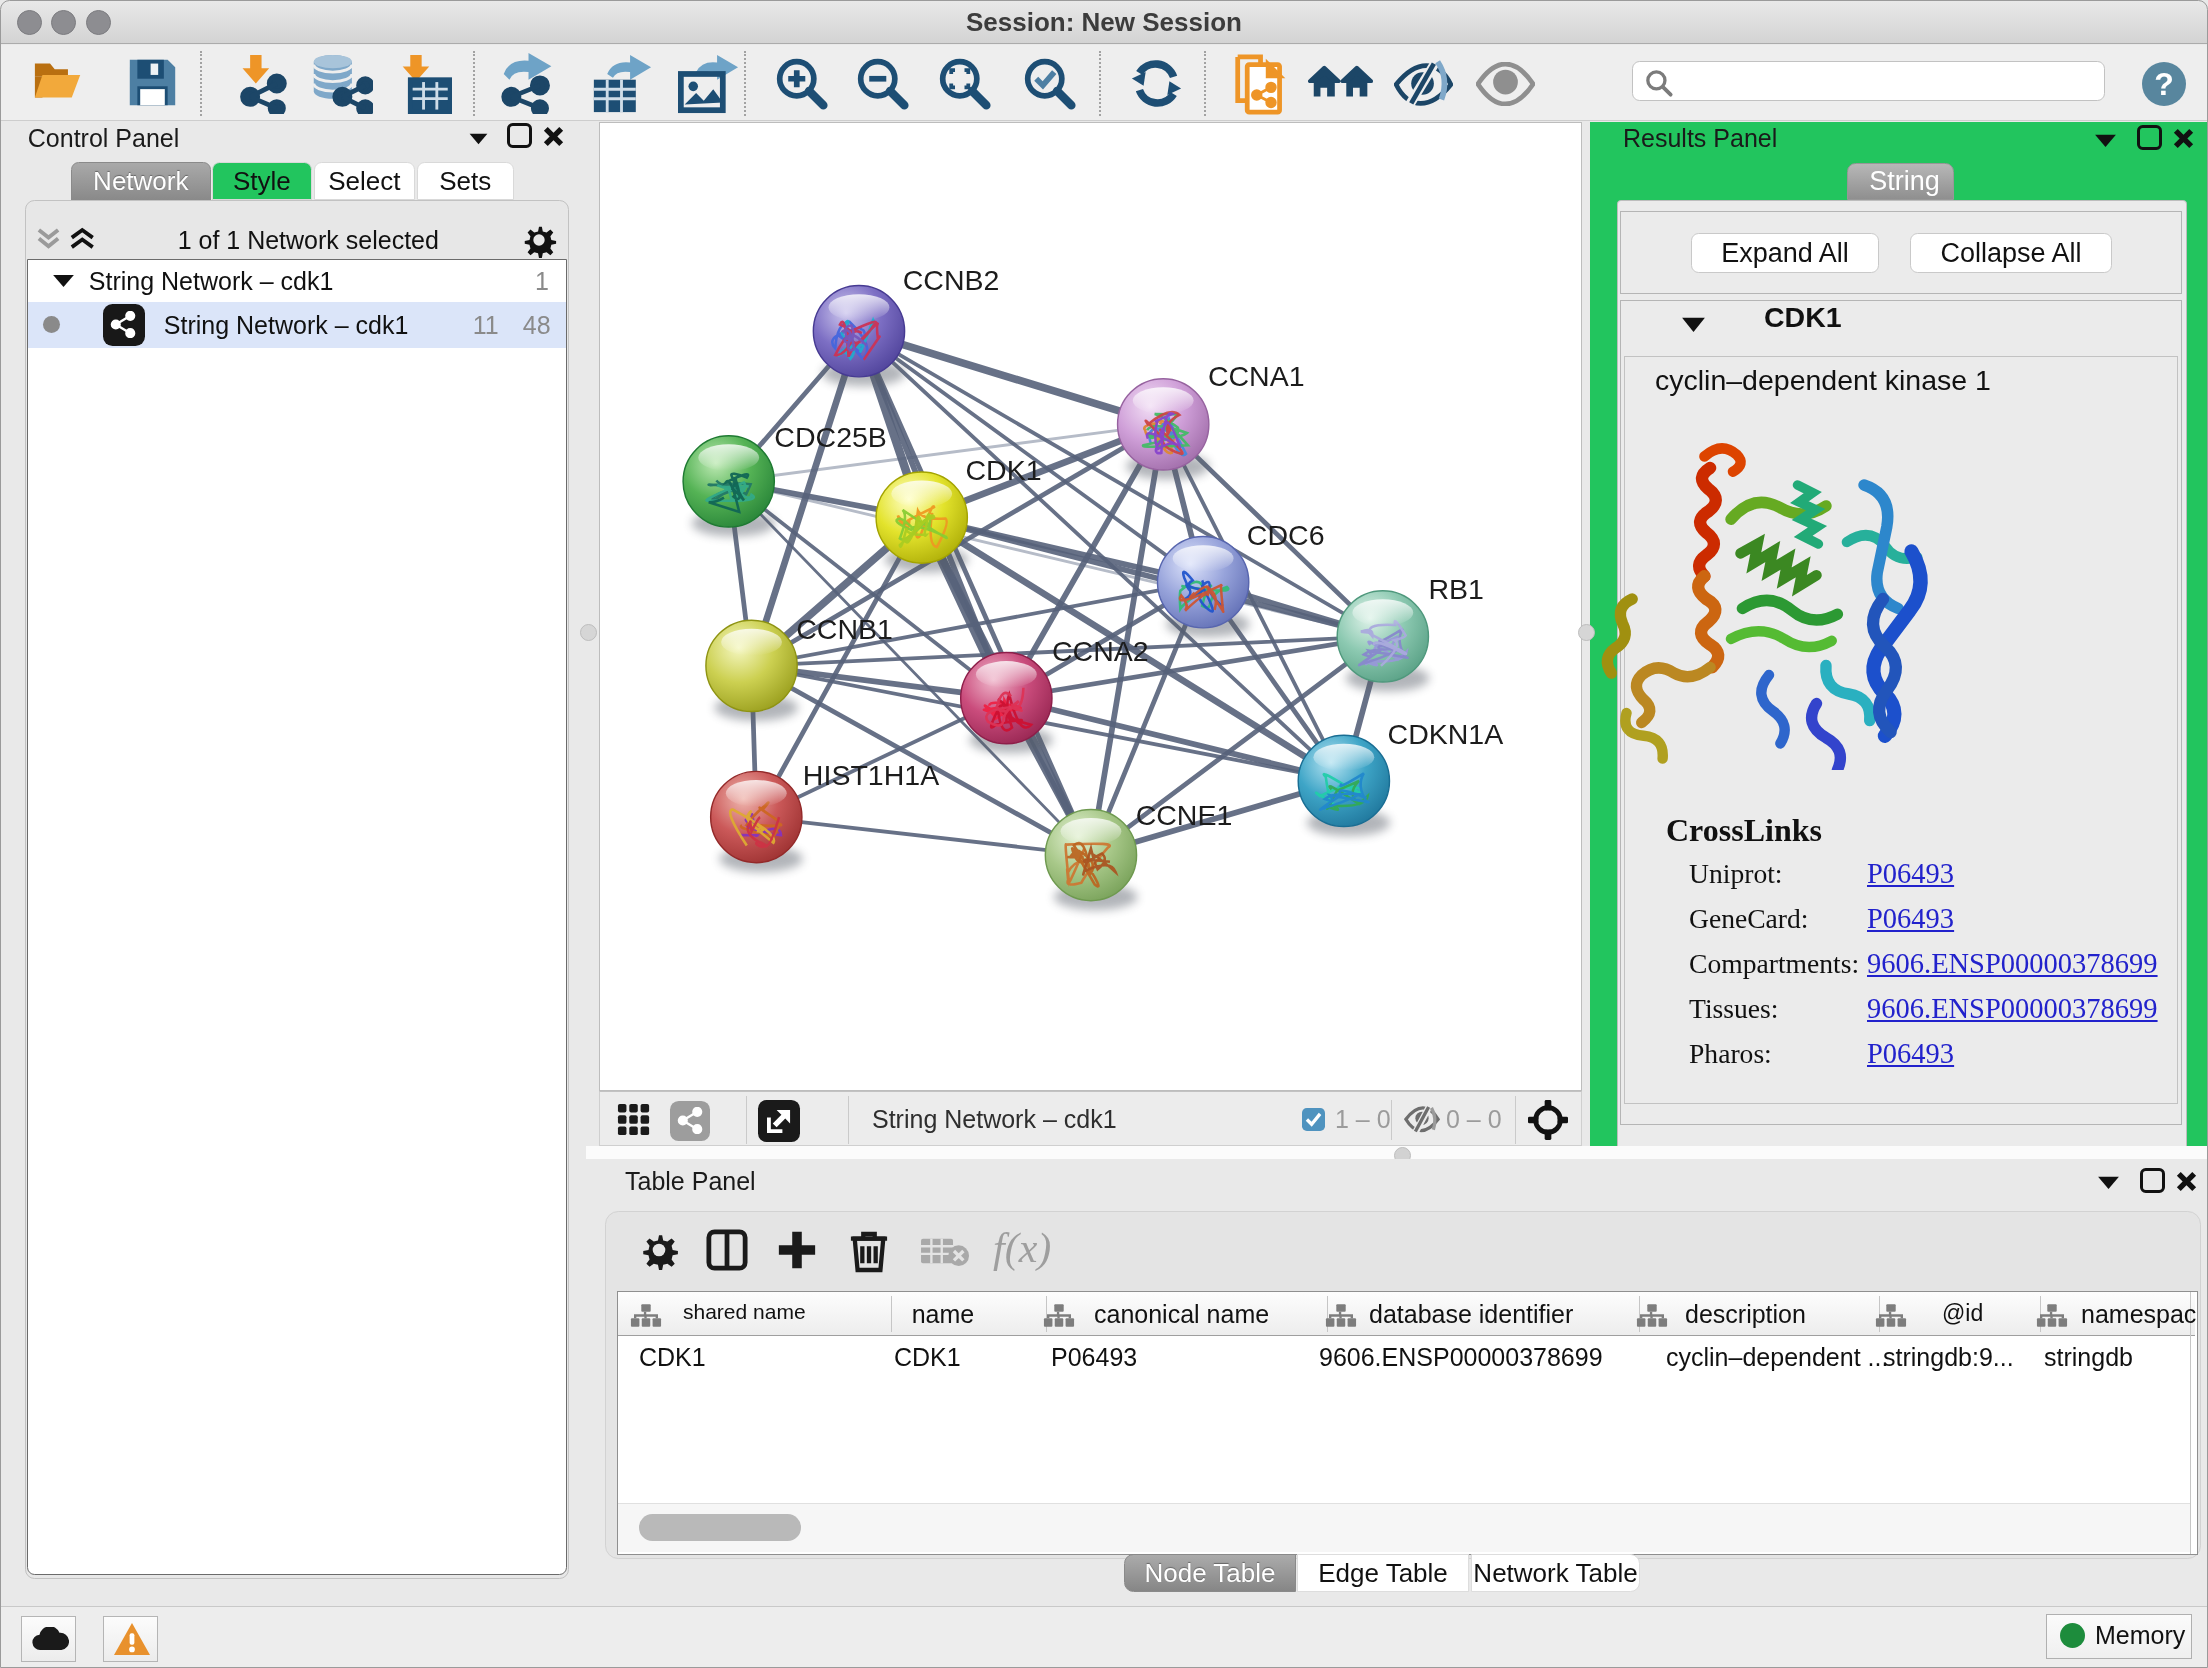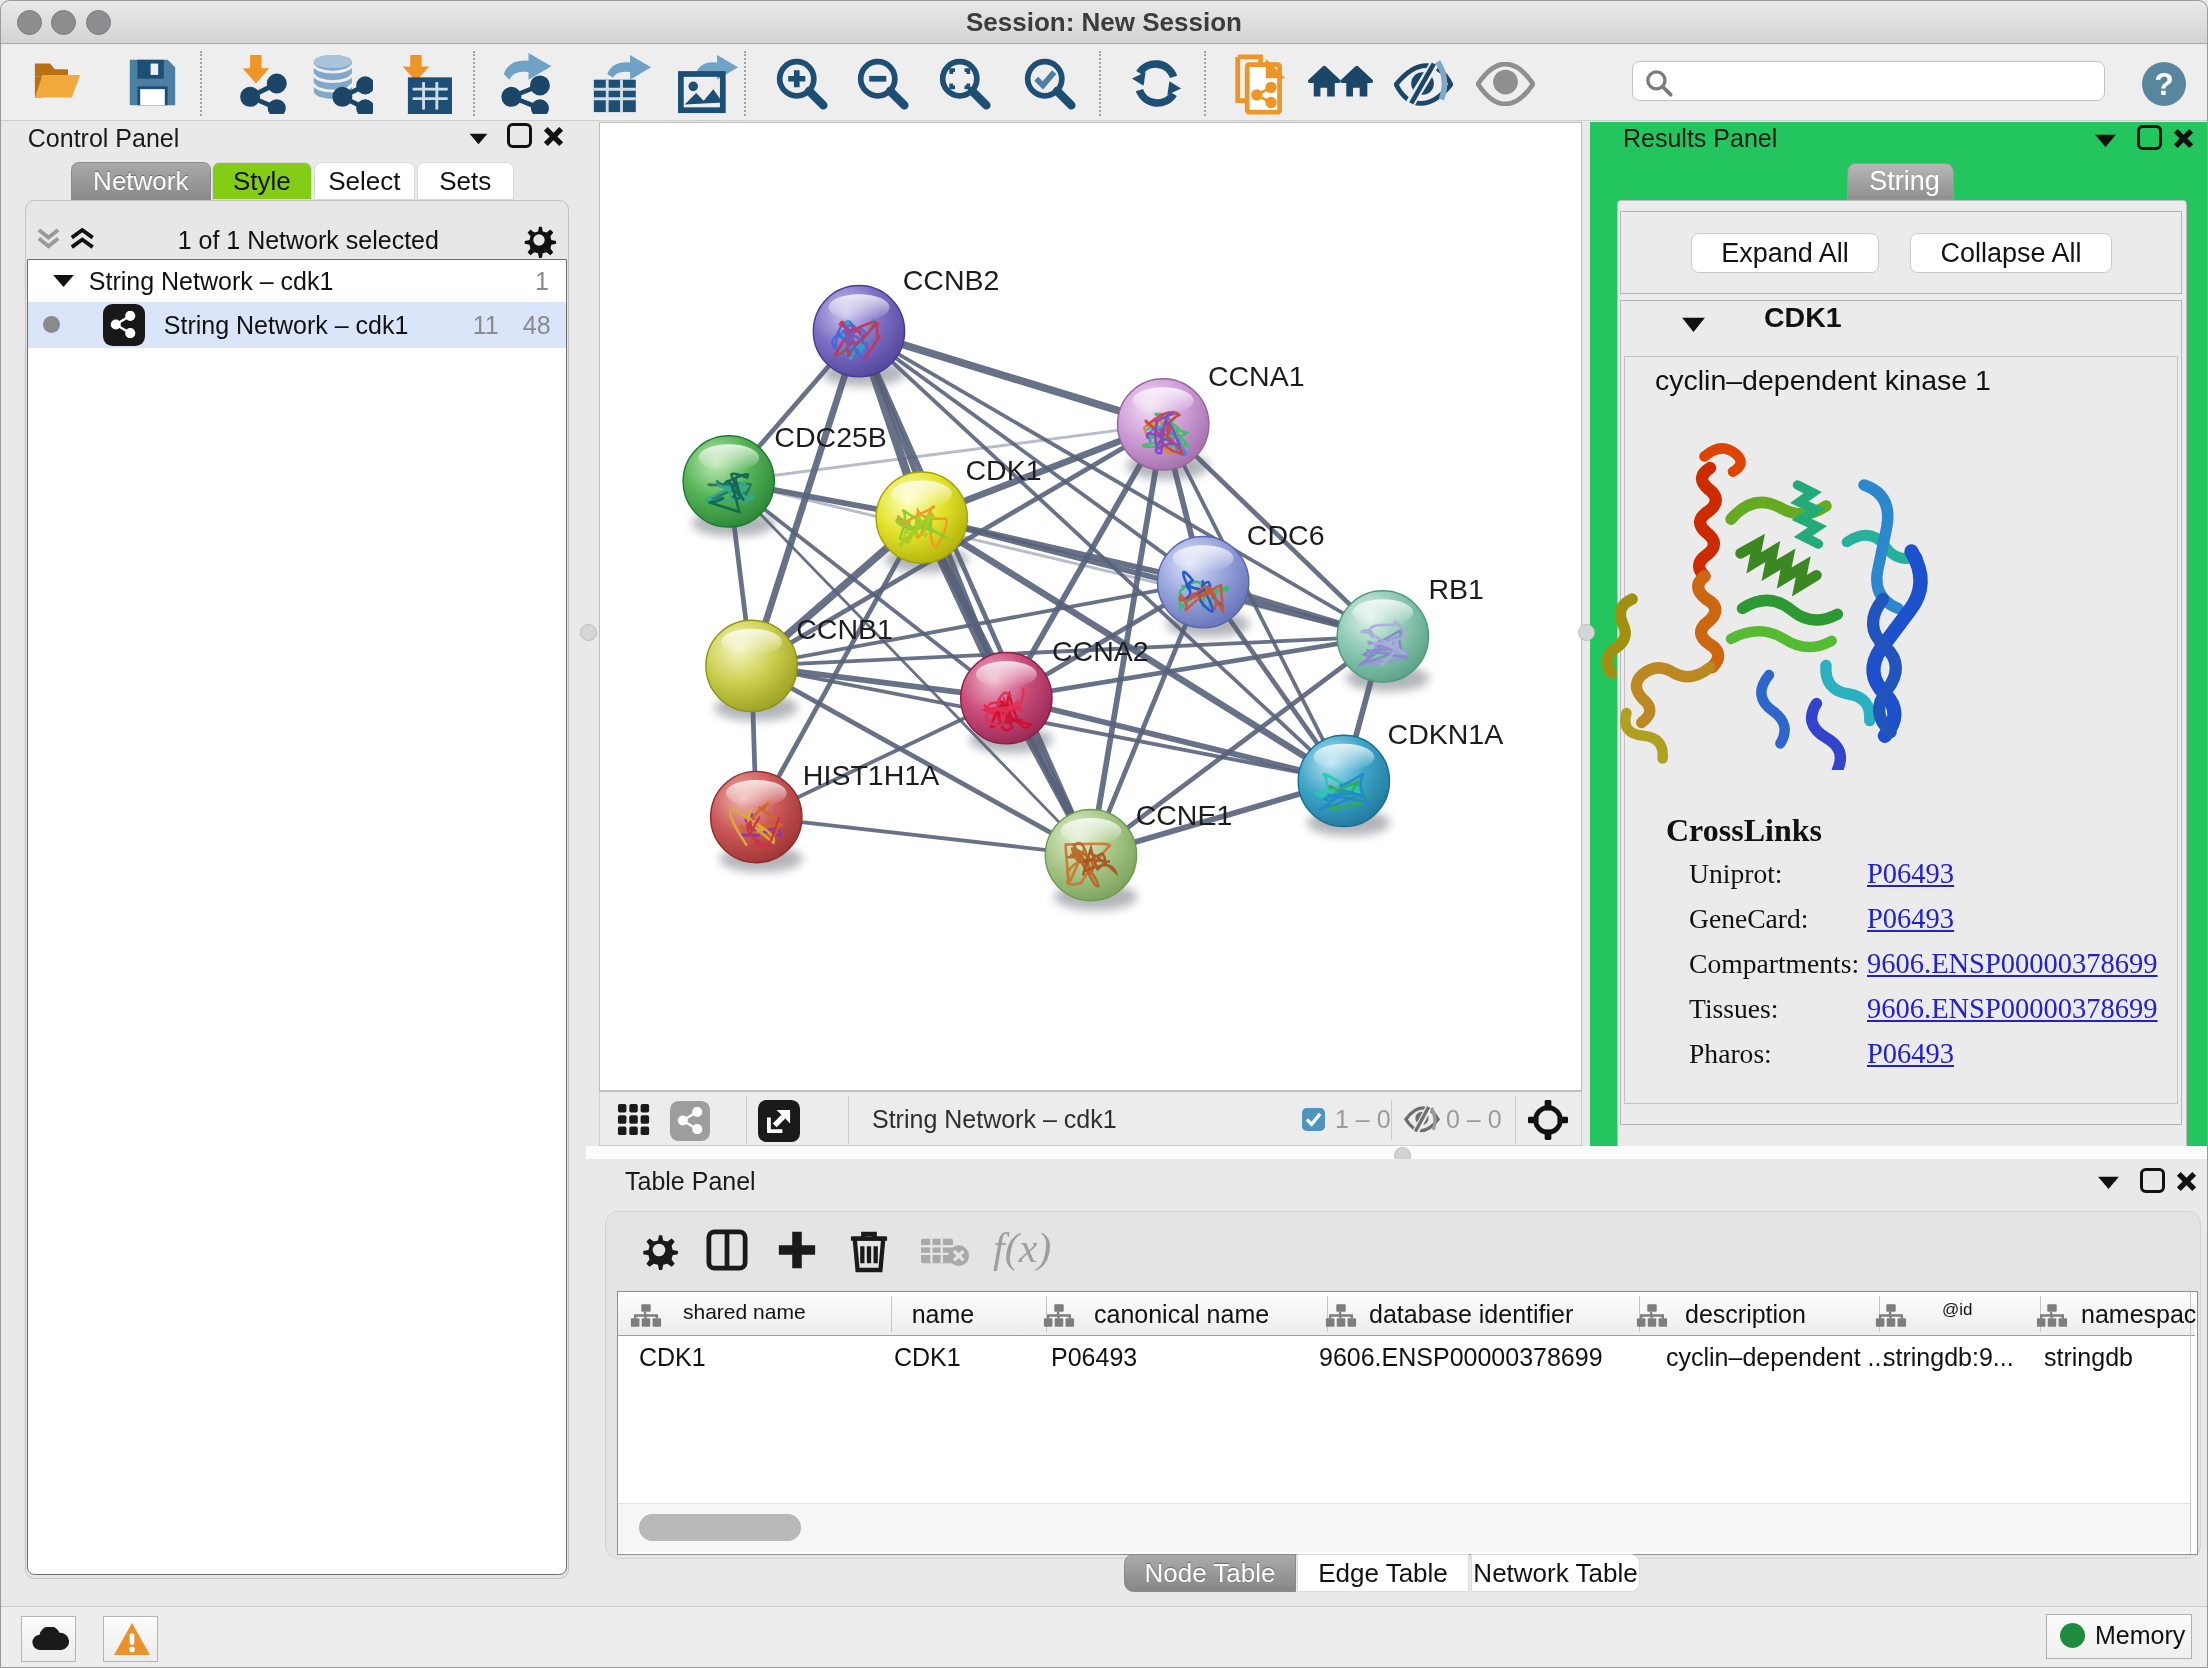--- a/index.html
+++ b/index.html
@@ -196,21 +196,21 @@
 
   <svg class="abs" style="left:464px;top:8.6px;" width="21" height="15" viewBox="0 0 26 18">
       <path d="M2 3 h22 l-11 13 z" fill="#111"></path>
     </svg>
   <div class="abs" style="left:503px;top:1px;width:25px;height:25px;border:3.3px solid #111;border-radius:5.7px;"></div>
   <svg class="abs" style="left:537px;top:1.9px;" width="25" height="25" viewBox="0 0 26 26">
       <path d="M3 7 L7 3 L13 9 L19 3 L23 7 L17 13 L23 19 L19 23 L13 17 L7 23 L3 19 L9 13 z" fill="#111"></path>
     </svg>
 
   <div class="abs" style="left:67px;top:40px;width:140px;height:52px;background:linear-gradient(#a9a9a9,#7e7e7e);border-radius:7.6px 7.6px 0 0;border:1px solid #8a8a8a;color:#fff;font-size:26px;text-align:center;line-height:36px;text-shadow:0 -1px 1px #666;">Network</div>
-  <div class="abs" style="left:208px;top:40px;width:100px;height:38px;background:#84cc16;border-radius:7.6px 7.6px 0 0;border:1px solid #d9d9d9;color:#111;font-size:26px;text-align:center;line-height:36px;">Style</div>
+  <div class="abs" style="left:208px;top:40px;width:100px;height:38px;background:#22c55e;border-radius:7.6px 7.6px 0 0;border:1px solid #d9d9d9;color:#111;font-size:26px;text-align:center;line-height:36px;">Style</div>
   <div class="abs" style="left:310px;top:40px;width:101px;height:38px;background:#ffffff;border-radius:7.6px 7.6px 0 0;border:1px solid #d9d9d9;color:#111;font-size:26px;text-align:center;line-height:36px;">Select</div>
   <div class="abs" style="left:413px;top:40px;width:97px;height:38px;background:#ffffff;border-radius:7.6px 7.6px 0 0;border:1px solid #d9d9d9;color:#111;font-size:26px;text-align:center;line-height:36px;">Sets</div>
 
   <div class="abs" style="left:21px;top:78px;width:544px;height:1379px;background:#e7e7e7;border:1px solid #c2c2c2;border-radius:9.5px;"></div>
 
   <svg class="abs" style="left:31px;top:105px;" width="27" height="25" viewBox="0 0 28 26">
       <g fill="none" stroke="#9a9a9a" stroke-width="4">
         <path d="M4 3 l10 8 10 -8"></path>
         <path d="M4 12 l10 8 10 -8"></path>
       </g>
@@ -623,21 +623,21 @@
     <div class="abs" style="left:1021px;top:3.8px;height:36px;border-left:1.9px solid #c6c6c6;"></div>
     <div class="abs" style="left:1261px;top:3.8px;height:36px;border-left:1.9px solid #c6c6c6;"></div>
     <div class="abs" style="left:1422px;top:3.8px;height:36px;border-left:1.9px solid #c6c6c6;"></div>
     <div class="abs" style="left:1572px;top:0px;height:264px;border-left:1.9px solid #c6c6c6;"></div>
 
     <div class="abs" style="left:65px;top:7.6px;font-size:21px;color:#111;">shared name</div>
     <div class="abs" style="left:260px;top:7.6px;width:130px;text-align:center;font-size:25px;color:#111;">name</div>
     <div class="abs" style="left:476px;top:7.6px;font-size:25px;color:#111;">canonical name</div>
     <div class="abs" style="left:751px;top:7.6px;font-size:25px;color:#111;">database identifier</div>
     <div class="abs" style="left:1067px;top:7.6px;font-size:25px;color:#111;">description</div>
-    <div class="abs" style="left:1324px;top:7.6px;font-size:17px;color:#111;">@id</div>
+    <div class="abs" style="left:1324px;top:7.6px;font-size:23px;color:#111;">@id</div>
     <div class="abs" style="left:1463px;top:7.6px;font-size:25px;color:#111;">namespace</div>
 
     <svg class="abs" style="left:12.4px;top:10.5px;" width="32" height="25" viewBox="0 0 34 26">
         <g fill="#7d7d7d">
           <rect x="12" y="1" width="10" height="8" rx="1"></rect>
           <rect x="1" y="16" width="9" height="9" rx="1"></rect>
           <rect x="12.5" y="16" width="9" height="9" rx="1"></rect>
           <rect x="24" y="16" width="9" height="9" rx="1"></rect>
           <path d="M16 9 v4 M5.5 16 v-3 h23 v3 M16.5 13 v3" stroke="#7d7d7d" stroke-width="2.5" fill="none"></path>
         </g>

